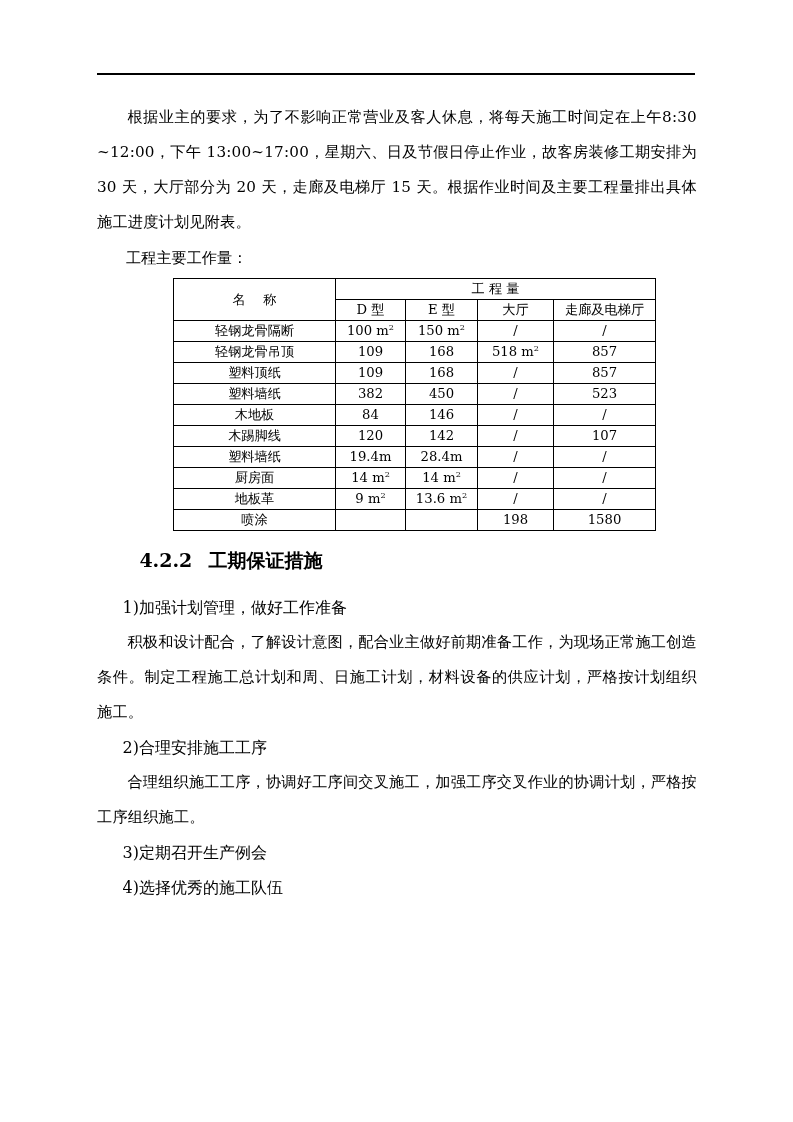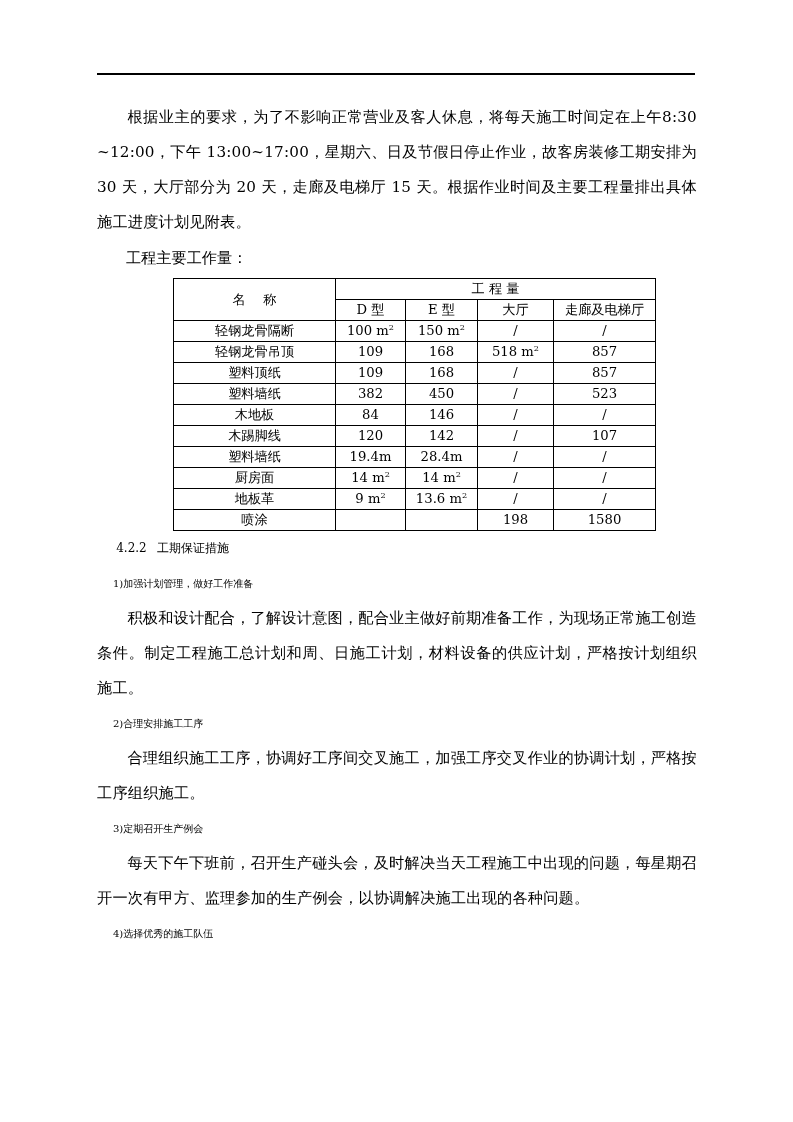--- a/index.html
+++ b/index.html
@@ -43,30 +43,31 @@
     font-size: 15.2px;
     line-height: 35px;
     text-align: justify;
     text-justify: inter-ideograph;
     letter-spacing: 0.2px;
     word-break: break-all;
   }
   p.indent2 { text-indent: 2em; }
 
   .heading {
-    margin: 0;
-    font-size: 12px;
+    margin: 12px;
+    font-size: 19px;
     line-height: 35px;
     text-indent: 1.6em;
+    font-weight: bold;
   }
   .heading .num { margin-right: 0.85em; }
 
   .subhead {
     margin: 0;
-    font-size: 10px;
+    font-size: 16px;
     line-height: 35px;
     text-indent: 1.6em;
   }
 
   .lead-line {
     margin: 0;
     font-size: 15.2px;
     line-height: 36px;
     text-indent: 1.9em;
   }
@@ -222,19 +223,18 @@
       <span class="num">4.2.2</span><span>工期保证措施</span>
     </p>
 
     <p class="subhead">1)加强计划管理，做好工作准备</p>
     <p class="body-text indent2">积极和设计配合，了解设计意图，配合业主做好前期准备工作，为现场正常施工创造条件。制定工程施工总计划和周、日施工计划，材料设备的供应计划，严格按计划组织施工。</p>
 
     <p class="subhead">2)合理安排施工工序</p>
     <p class="body-text indent2">合理组织施工工序，协调好工序间交叉施工，加强工序交叉作业的协调计划，严格按工序组织施工。</p>
 
     <p class="subhead">3)定期召开生产例会</p>
-    <p class="body-text indent2">每天下午下班前，召开生产碰头会，及时解决当天工程施工中出现的问题，每星期召开一次有甲方、监理参加的生产例会，以协调解决施工出现的各种问题。</p>
 
     <p class="subhead">4)选择优秀的施工队伍</p>
 
 
   </div>
 </div>
 
 </body></html>

